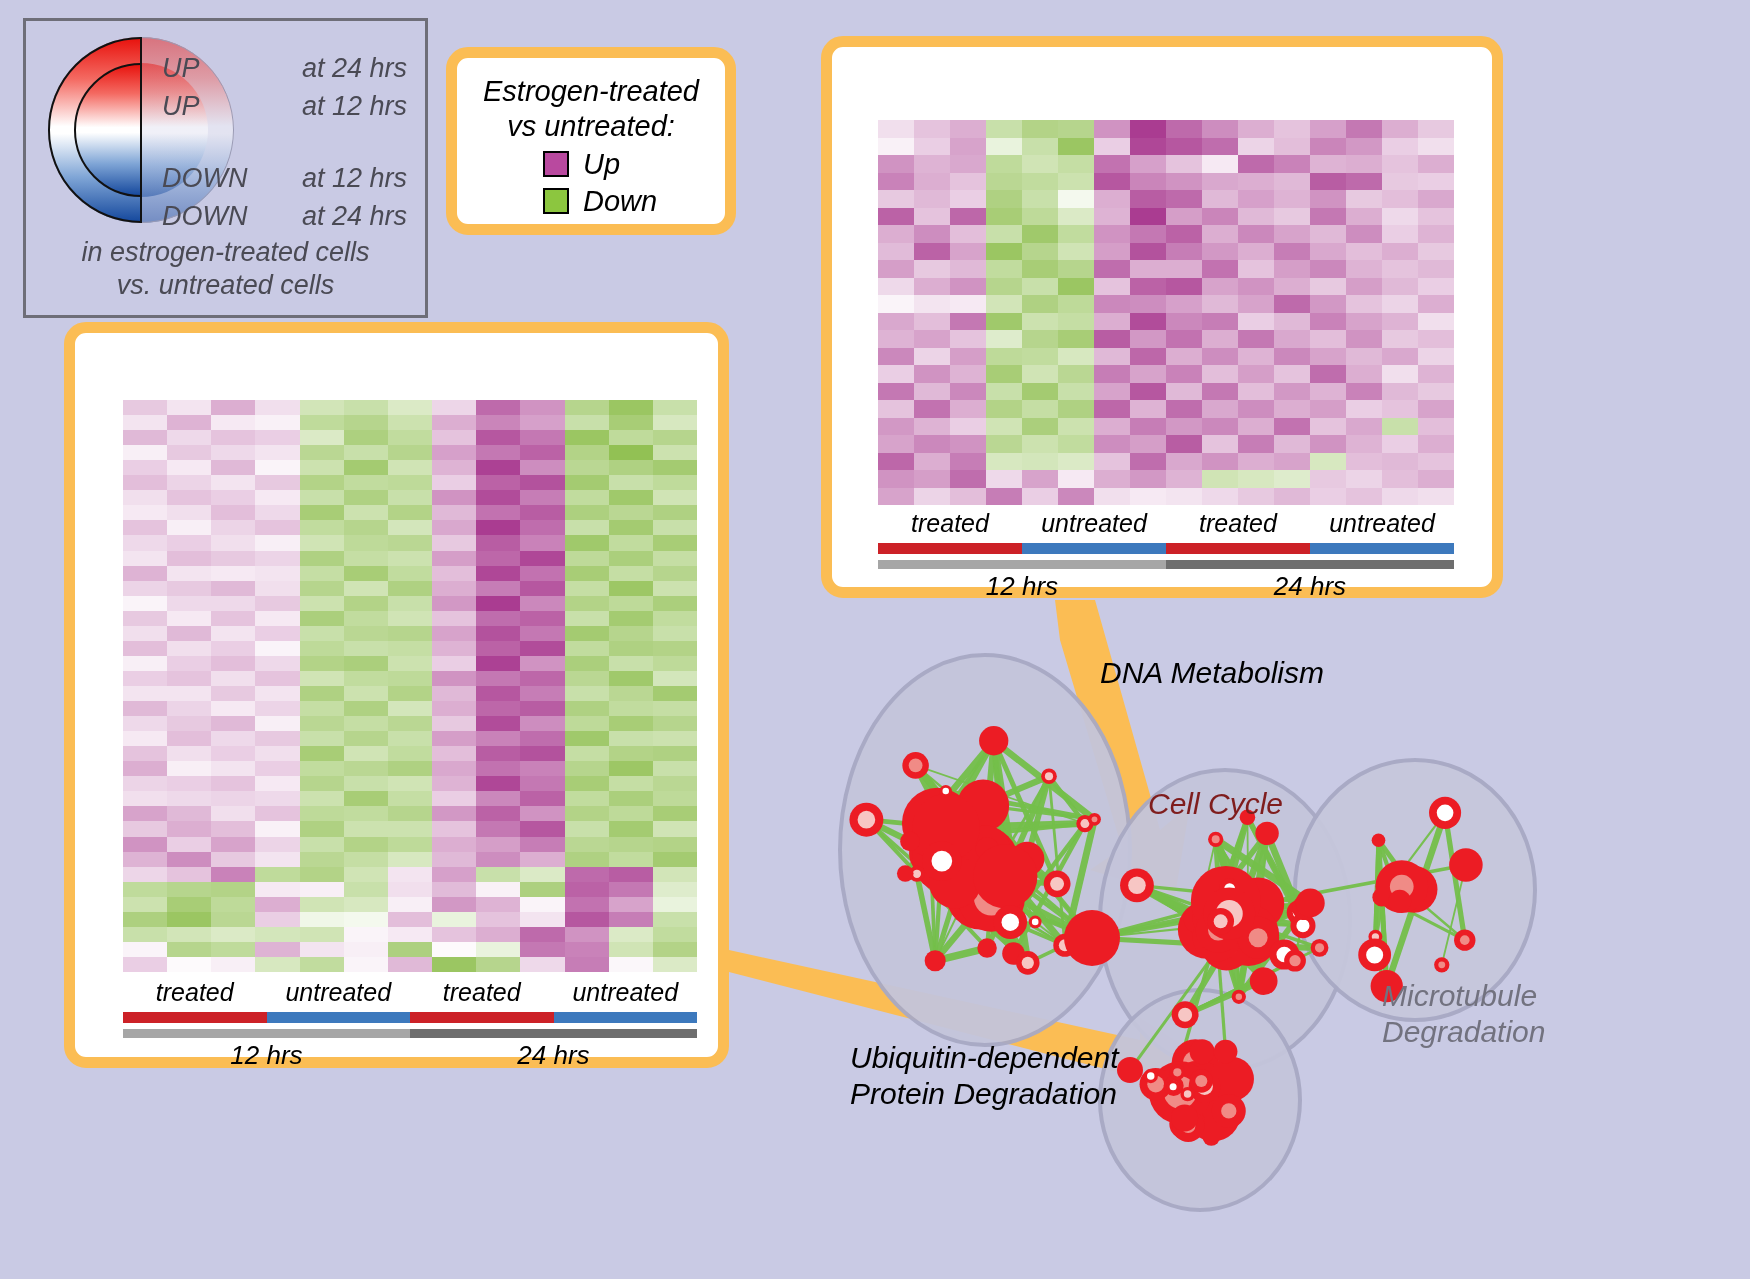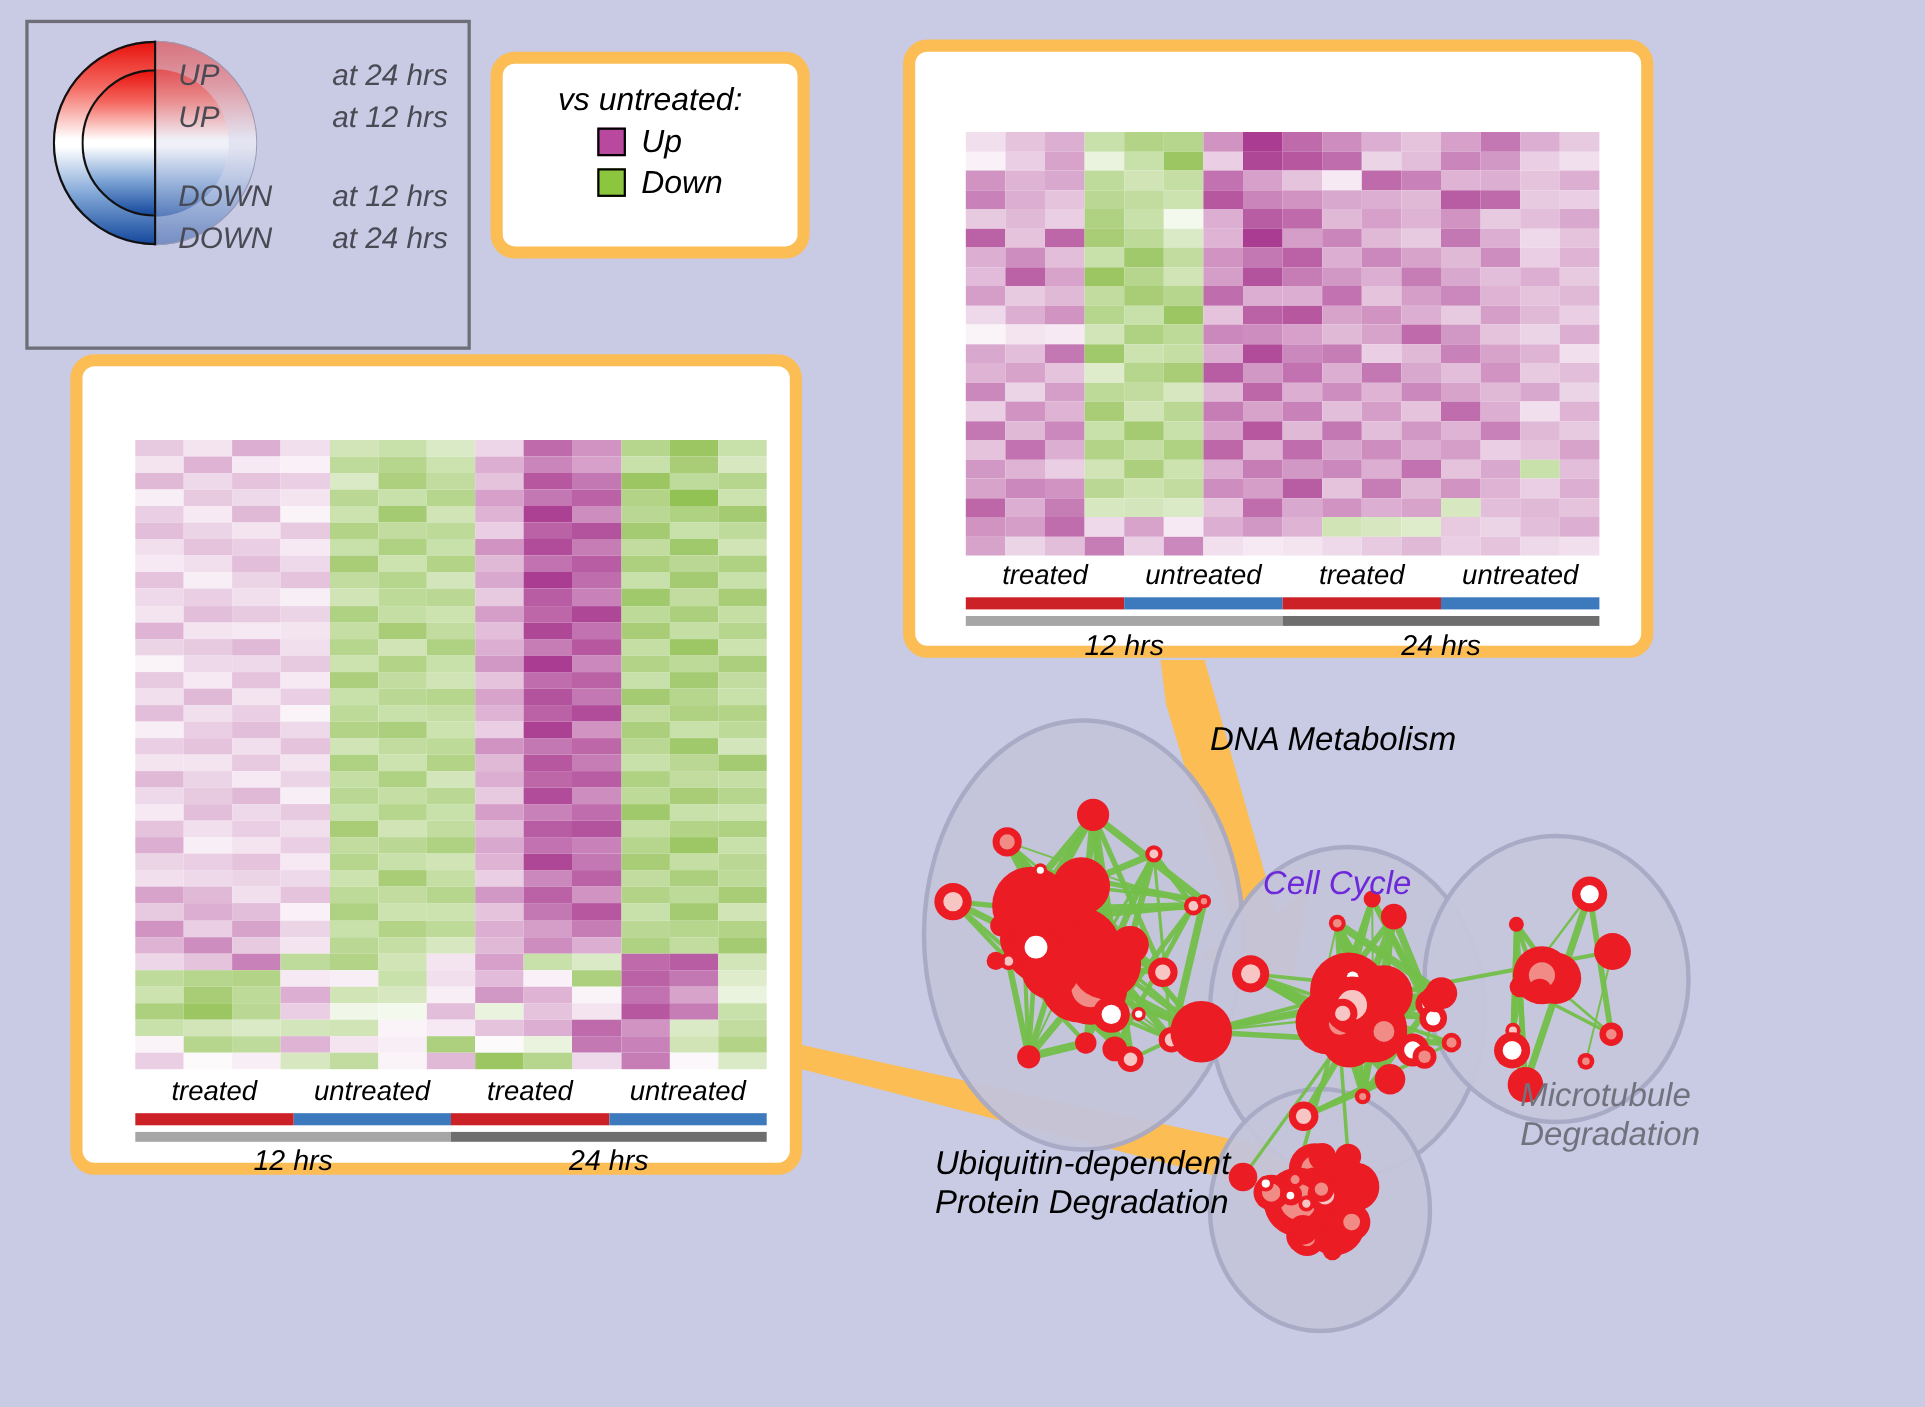--- a/index.html
+++ b/index.html
@@ -125,23 +125,28 @@
     </div>
     <div class="leg-row" style="left:136px;top:142px">
       <span class="leg-k">DOWN</span>
       <span class="leg-v">at 12 hrs</span>
     </div>
     <div class="leg-row" style="left:136px;top:180px">
       <span class="leg-k">DOWN</span>
       <span class="leg-v">at 24 hrs</span>
     </div>
 
+    <div id="legend-footer">
+      <div>in estrogen-treated cells</div>
+      <div>vs. untreated cells</div>
+    </div>
   </div>
 
   <div class="card" id="estrogen-legend">
+    <div class="el-t">Estrogen-treated</div>
     <div class="el-t">vs untreated:</div>
     <div class="el-item">
       <span class="sw" id="sw-up" style="background: rgb(185, 73, 159);"></span>
       <span class="el-lbl">Up</span>
     </div>
     <div class="el-item">
       <span class="sw" id="sw-down" style="background: rgb(140, 198, 63);"></span>
       <span class="el-lbl">Down</span>
     </div>
   </div>
@@ -1463,20 +1468,20 @@
           <circle cx="407.3430487647176" cy="472.3115016639657" r="4.071614776100784" fill="#f08b86"></circle>
           <circle cx="455.5613768543106" cy="451.61459626187616" r="11.860807708399747" fill="#ec1c24"></circle>
           <circle cx="380.74527348579943" cy="475.974485765192" r="7.183203984602915" fill="#ec1c24"></circle>
           <circle cx="380.74527348579943" cy="475.974485765192" r="3.7352660719935162" fill="#ffffff"></circle>
           <circle cx="322" cy="338" r="28" fill="#ec1c24"></circle>
           <circle cx="360" cy="470" r="13" fill="#ec1c24"></circle>
         </g>
       </svg>
 
     <div class="netlabel" style="left:330px;top:55px;color:#000">DNA Metabolism</div>
-    <div class="netlabel" style="left:378px;top:186px;color:#6d28d9">Cell Cycle</div>
+    <div class="netlabel" style="left:378px;top:186px;color:#7f1d1d">Cell Cycle</div>
     <div class="netlabel" style="left:612px;top:378px;color:#72727f">Microtubule</div>
     <div class="netlabel" style="left:612px;top:414px;color:#72727f">Degradation</div>
     <div class="netlabel" style="left:80px;top:476px;color:#000">Protein Degradation</div>
     <div class="netlabel" style="left:80px;top:440px;color:#000">Ubiquitin-dependent</div>
   </div>
 
 </div>
 
 </body></html>

